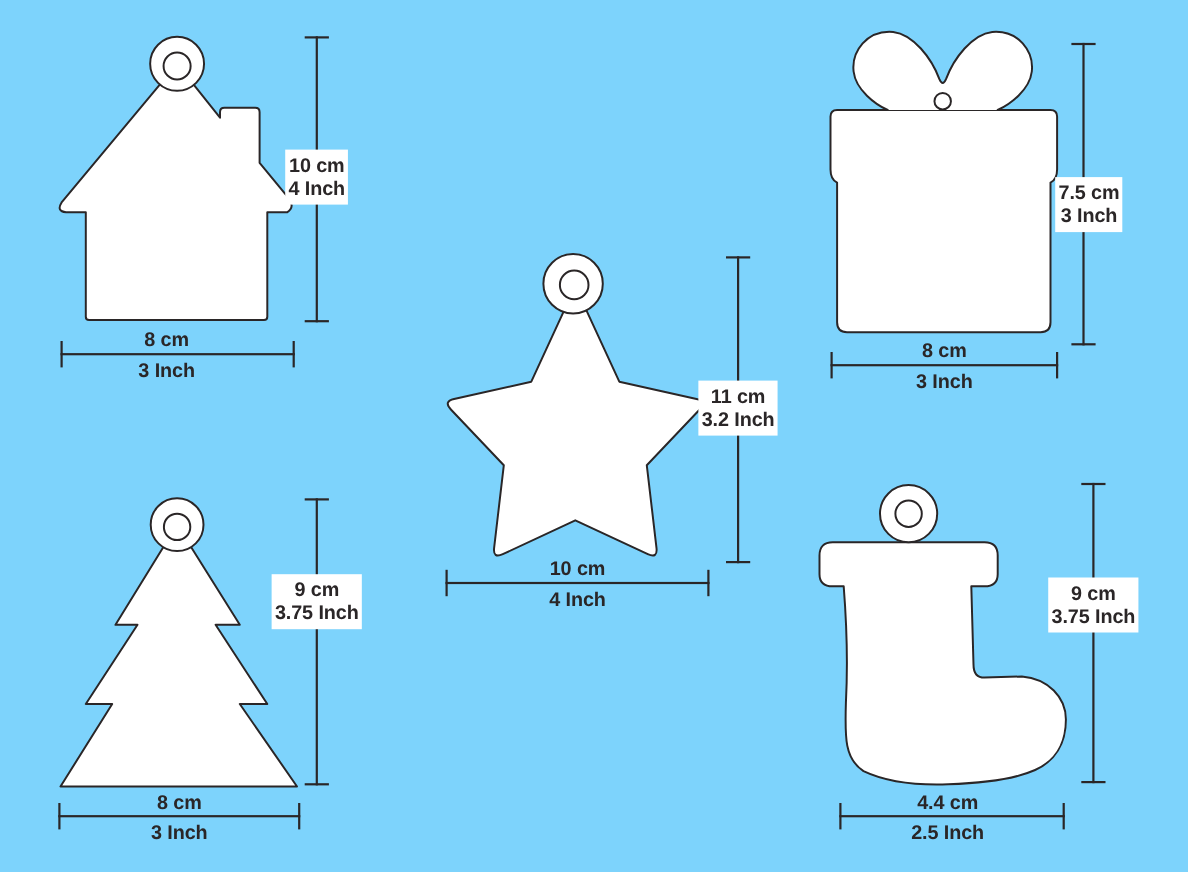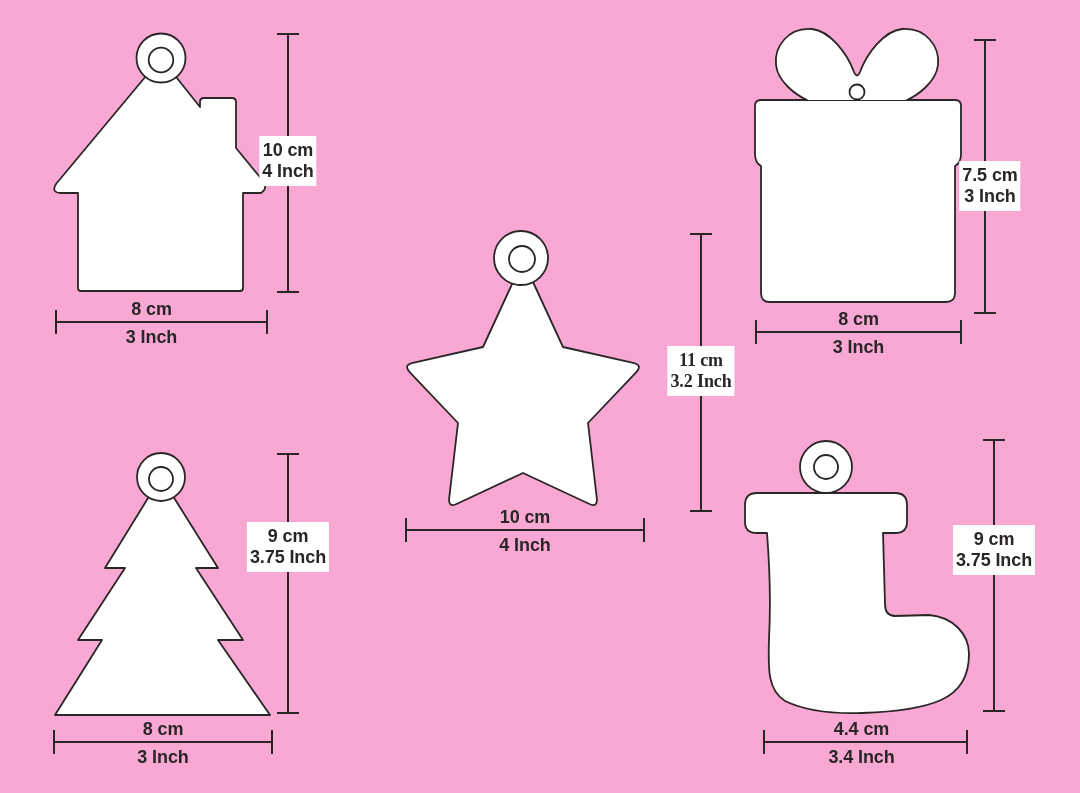--- a/index.html
+++ b/index.html
@@ -2,21 +2,21 @@
 <html><head>
 <meta charset="utf-8">
 <style>
   :root { --ink: #2a2627; }
   * { margin: 0; padding: 0; box-sizing: border-box; }
   html, body { background: #ffffff; }
   .page {
     position: relative;
     width: 1080px;
     height: 793px;
-    background: #f9a8d4;
+    background: #7dd3fc;
     overflow: hidden;
     font-family: "Liberation Sans", "DejaVu Sans", sans-serif;
     color: var(--ink);
   }
   figure.orn { position: absolute; }
   figure.orn svg { display: block; }
 
   
   .vdim { position: absolute; width: 2px; }
   .vdim .line { position: absolute; left: 0; top: 0; width: 2px; height: 100%; background: var(--ink); }
@@ -95,21 +95,21 @@
     <div class="lab in">3 Inch</div>
   </div>
 
   <figure class="orn" style="left:393px; top:228px;">
     <svg width="264" height="290" viewBox="0 0 264 290" fill="#ffffff" stroke="#2a2627" stroke-width="1.8" stroke-linejoin="round" stroke-linecap="round">
       <path d="M120 54 L90 119 L19.8 134.8 Q10 137 16.9 144.3 L65 195 L56.2 270 Q55 280 64.1 275.8 L130 245 L195.9 275.8 Q205 280 203.8 270 L195 195 L243.1 144.3 Q250 137 240.2 134.8 L170 119 L140 54 Z"></path>
       <circle cx="128" cy="30" r="27"></circle>
       <circle cx="129" cy="31" r="13"></circle>
     </svg>
   </figure>
-  <div class="vdim" style="left:700px; top:233px; height:279px;font-family:Liberation Serif, serif;">
+  <div class="vdim" style="left:670px; top:233px; height:279px;">
     <div class="line"></div>
     <div class="cap top"></div>
     <div class="cap bot"></div>
     <div class="vlabel" style="top:138px;">
       <span>11 cm</span>
       <span>3.2 Inch</span>
     </div>
   </div>
   <div class="hdim" style="left:405px; top:529px; width:240px;">
     <div class="line"></div>
@@ -157,16 +157,16 @@
     <div class="vlabel" style="top:111px;">
       <span>9 cm</span>
       <span>3.75 Inch</span>
     </div>
   </div>
   <div class="hdim" style="left:763px; top:741px; width:205px;">
     <div class="line"></div>
     <div class="cap left"></div>
     <div class="cap right"></div>
     <div class="lab cm" style="margin-left:-4px;">4.4 cm</div>
-    <div class="lab in" style="margin-left:-4px;">3.4 Inch</div>
+    <div class="lab in" style="margin-left:-4px;">2.5 Inch</div>
   </div>
 
 </div>
 
 </body></html>

